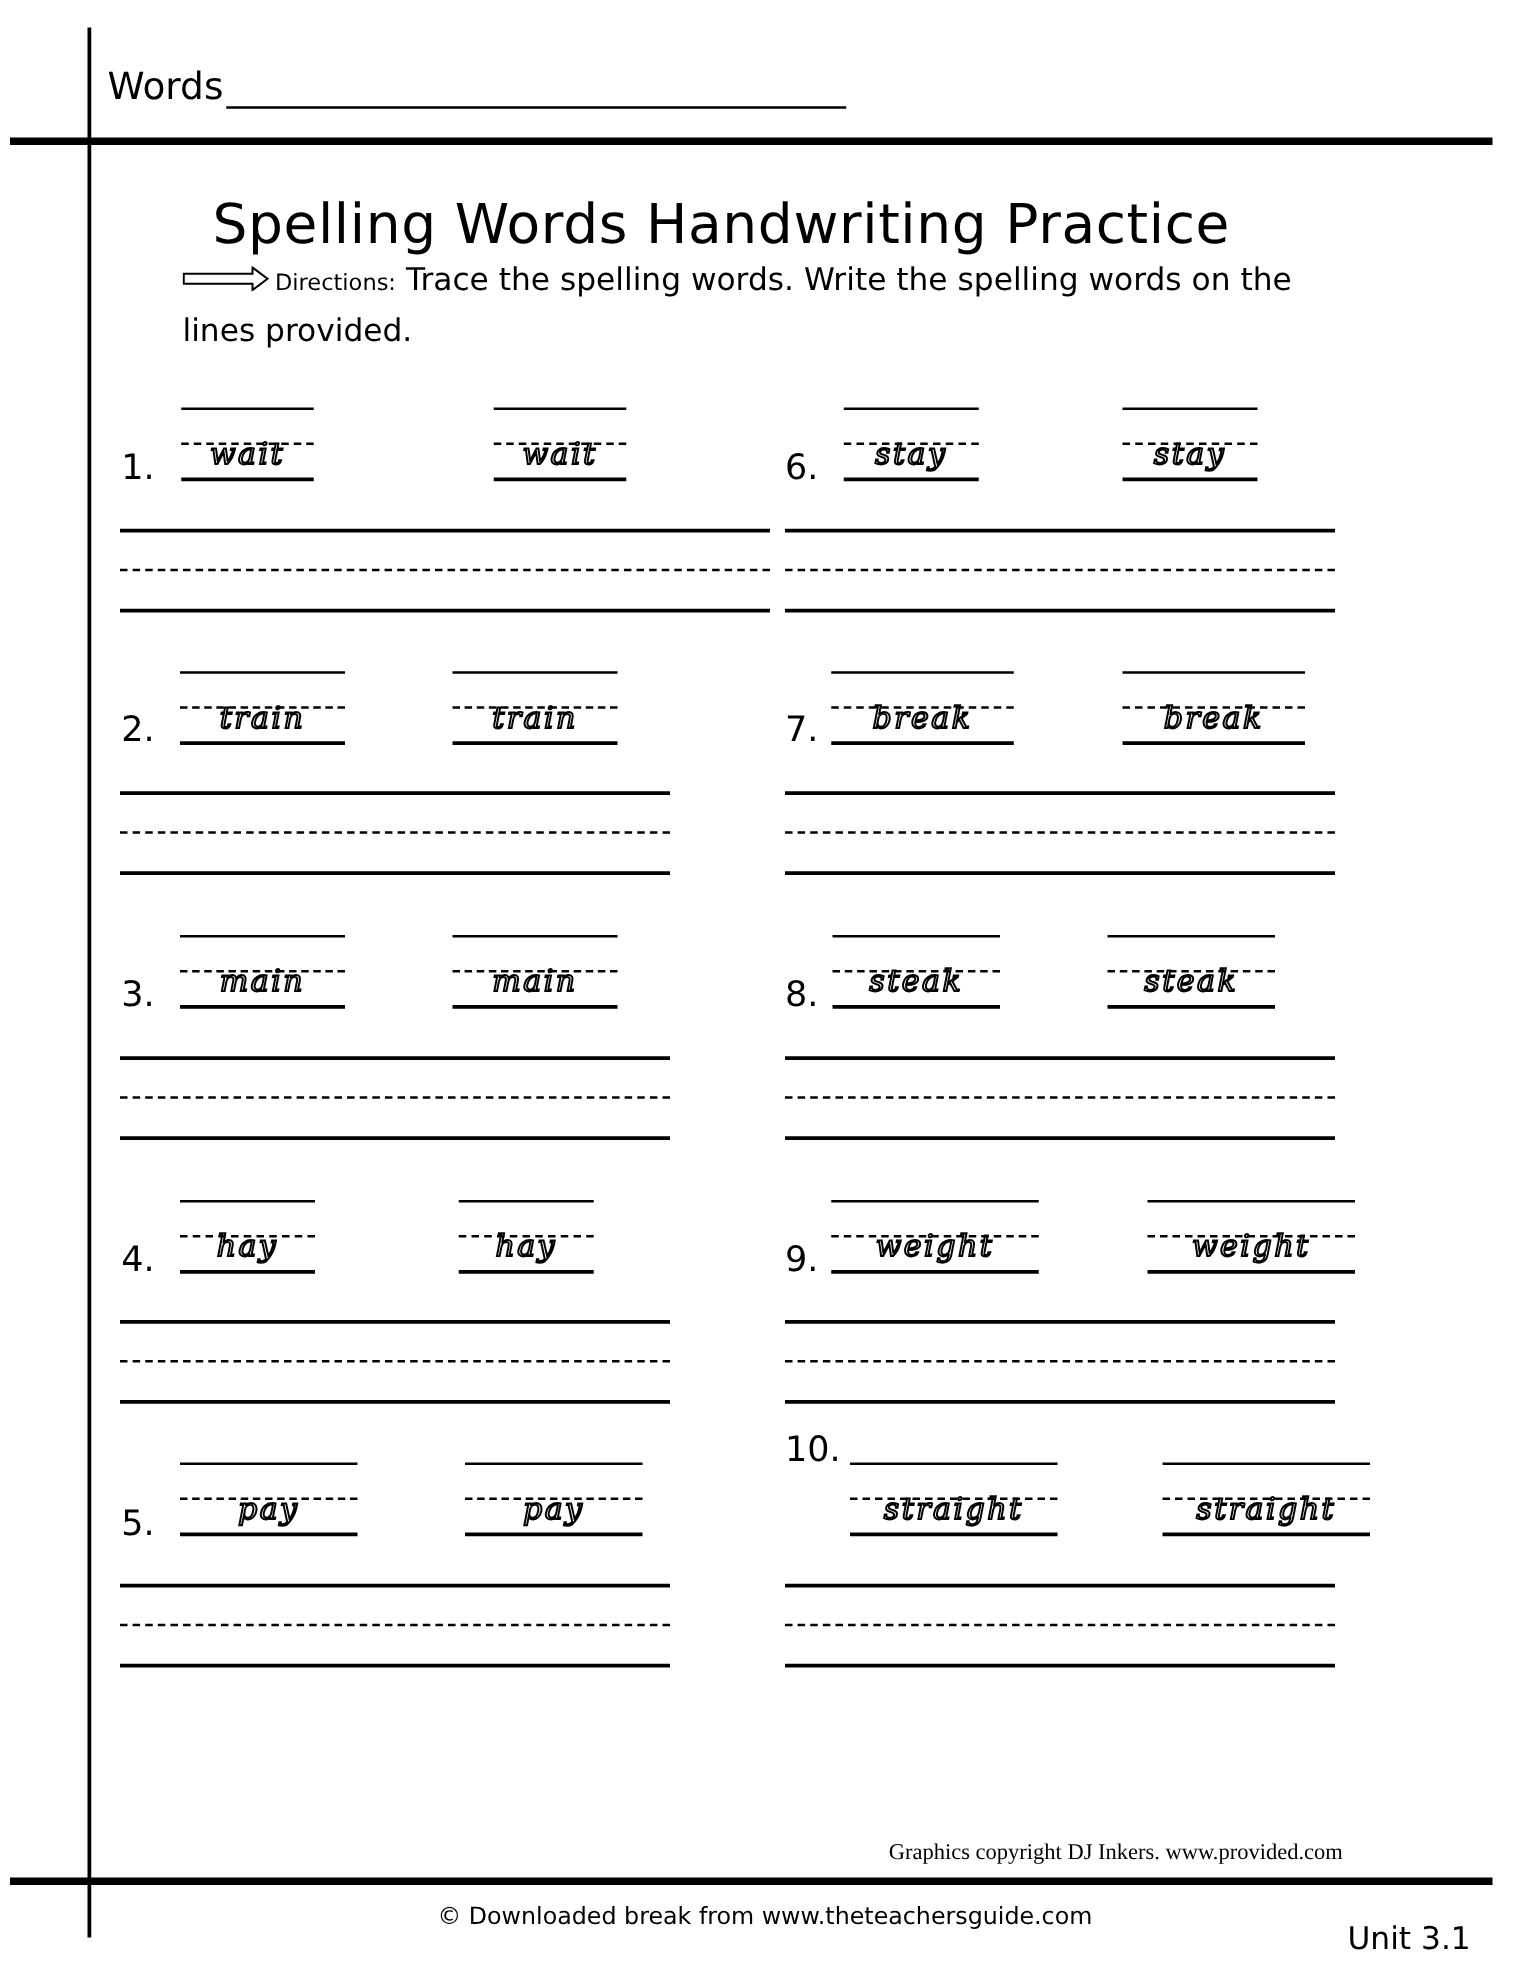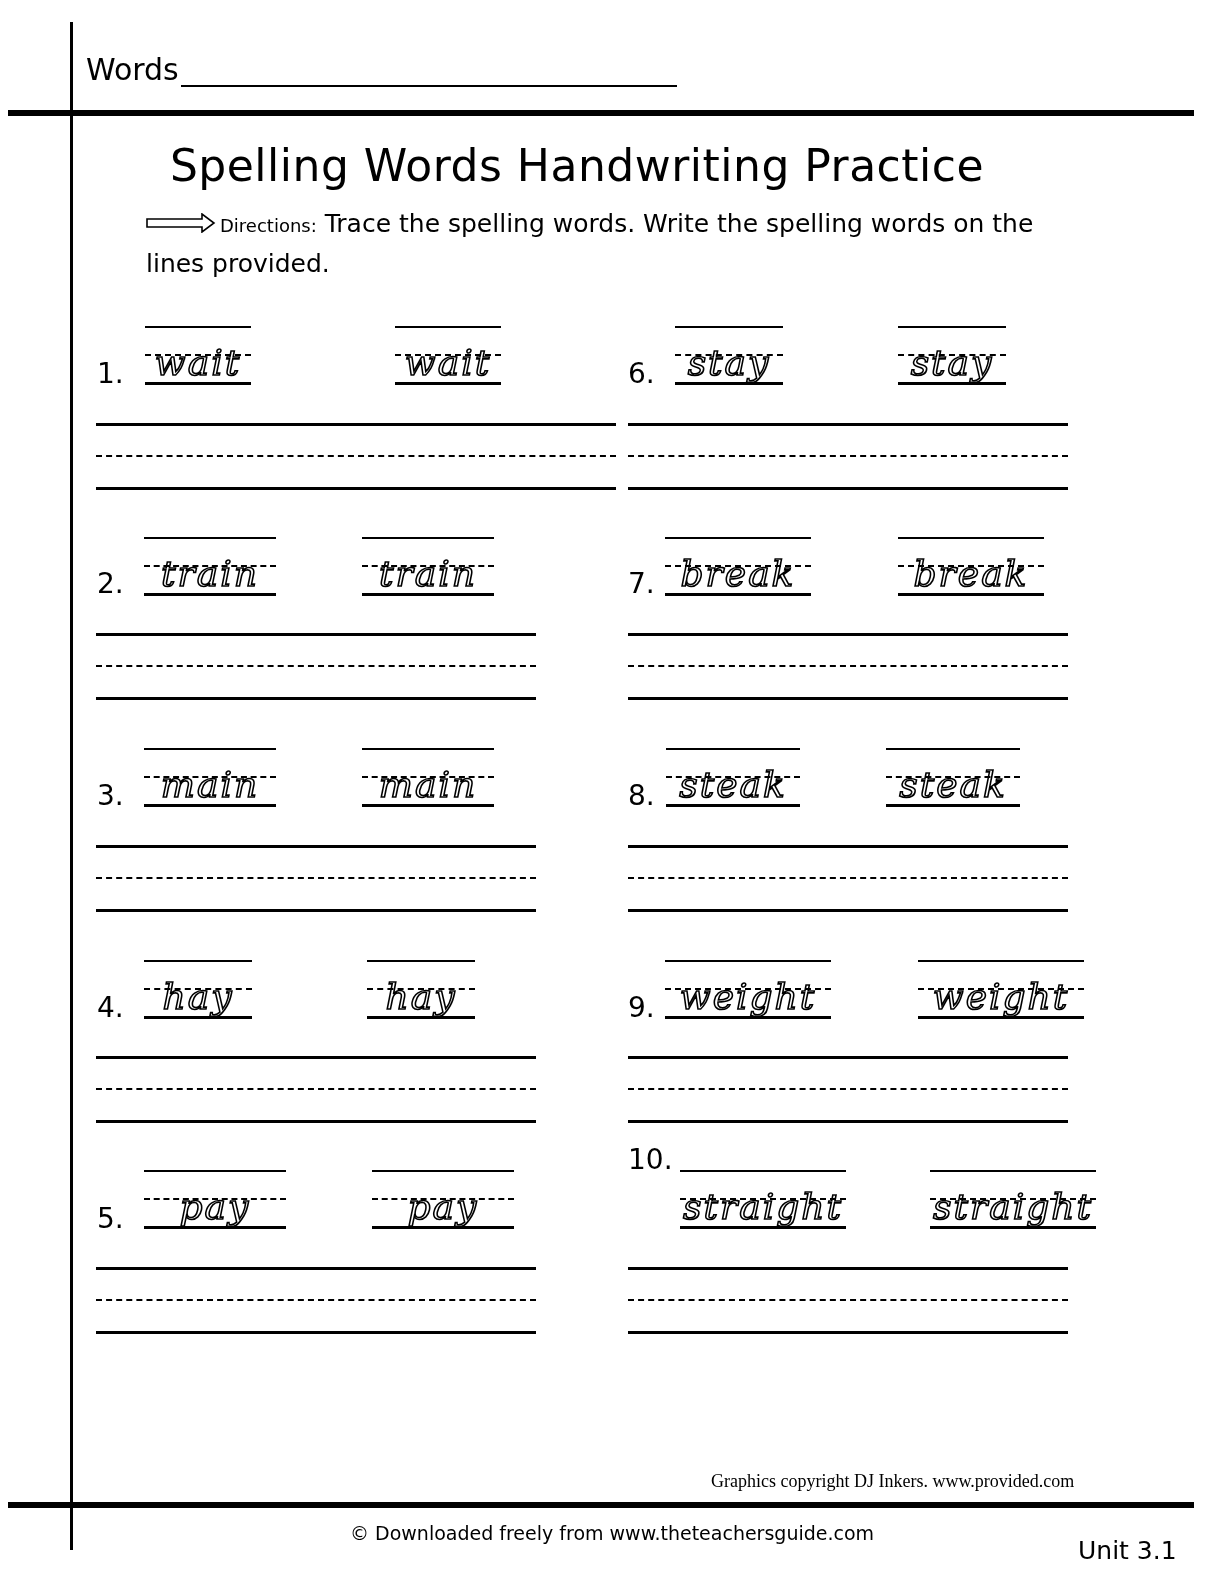--- a/index.html
+++ b/index.html
@@ -7,35 +7,35 @@
     width: 1224px; height: 1584px; position: relative; overflow: hidden;
     font-family: "DejaVu Sans", sans-serif; color: #000;
   }
   .vline { position: absolute; left: 70px; top: 22px; width: 3px; height: 1528px; background: #000; }
   .hline-top { position: absolute; left: 8px; top: 110px; width: 1186px; height: 6px; background: #000; }
   .hline-bot { position: absolute; left: 8px; top: 1502px; width: 1186px; height: 6px; background: #000; }
 
   .name-row { position: absolute; left: 86px; top: 52px; font-size: 30px; display: flex; align-items: flex-end; }
   .name-line { display: inline-block; width: 496px; border-bottom: 2px solid #000; height: 28px; margin-left: 2px; }
 
-  .title { position: absolute; left: 0; width: 1154px; top: 140px; text-align: center; font-size: 44px; letter-spacing: 0.5px; }
+  .title { position: absolute; left: 0; width: 1154px; top: 154px; text-align: center; font-size: 44px; letter-spacing: 0.5px; }
 
   .directions { position: absolute; left: 146px; top: 205px; width: 930px; font-size: 25px; line-height: 38px; }
   .arrow { display: inline-block; vertical-align: middle; margin-right: 4px; }
   .dir-label { font-size: 18px; }
   .num { position: absolute; font-size: 28px; }
   .trace {
     position: absolute; height: 58px;
   }
   .trace .top { position: absolute; left: 0; right: 0; top: 0; height: 2px; background: #000; }
   .trace .mid { position: absolute; left: 0; right: 0; top: 28px; border-top: 2px dashed #000; }
   .trace .base { position: absolute; left: 0; right: 0; top: 56px; height: 3px; background: #000; }
   .trace .word {
     position: absolute; left: 0; right: 0; top: 18px; text-align: center;
-    font-family: "DejaVu Serif", serif; font-style: italic; font-size: 36px; line-height: 38px;
+    font-family: "DejaVu Serif", serif; font-style: italic; font-size: 24px; line-height: 38px;
     color: transparent; -webkit-text-stroke: 1.6px #000;
     letter-spacing: 2px;
   }
   .write { position: absolute; height: 66px; }
   .write .l1 { position: absolute; left: 0; right: 0; top: 0; height: 3px; background: #000; }
   .write .l2 { position: absolute; left: 0; right: 0; top: 32px; border-top: 2px dashed #000; }
   .write .l3 { position: absolute; left: 0; right: 0; top: 64px; height: 3px; background: #000; }
 
   .graphics-credit { position: absolute; left: 711px; top: 1471px; font-family: "Liberation Serif", serif; font-size: 18px; }
   .footer-download { position: absolute; left: 350px; top: 1522px; font-size: 19px; }
@@ -248,14 +248,14 @@
     <div class="base"></div>
   <div class="word">straight</div>
 </div>
 <div class="write" style="left:628px;top:1267px;width:440px;">
   <div class="l1"></div>
     <div class="l2"></div>
     <div class="l3"></div>
 </div>
 
 <div class="graphics-credit">Graphics copyright DJ Inkers. www.provided.com</div>
-<div class="footer-download">© Downloaded freely from www.theteachersguide.com</div>
+<div class="footer-download">© Downloaded break from www.theteachersguide.com</div>
 <div class="footer-unit">Unit 3.1</div>
 
 </body></html>

